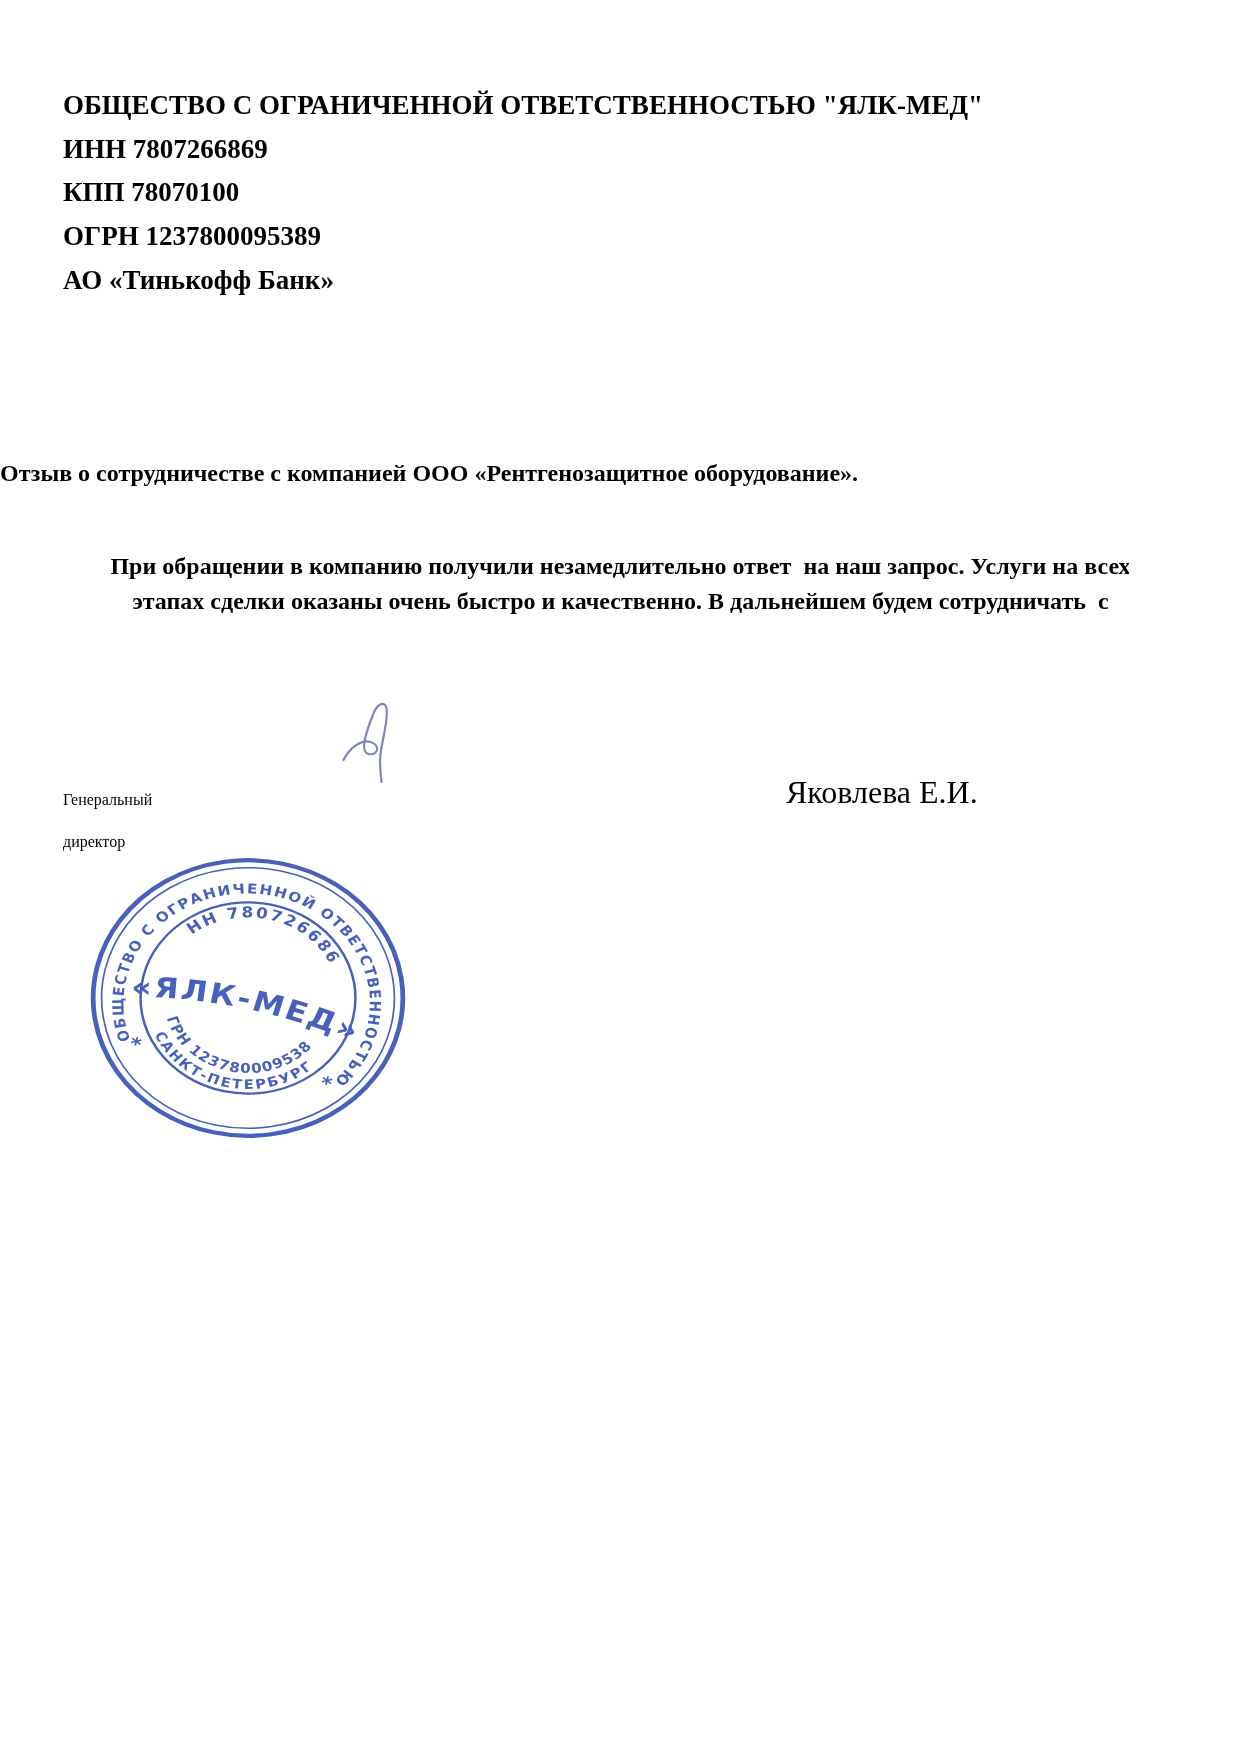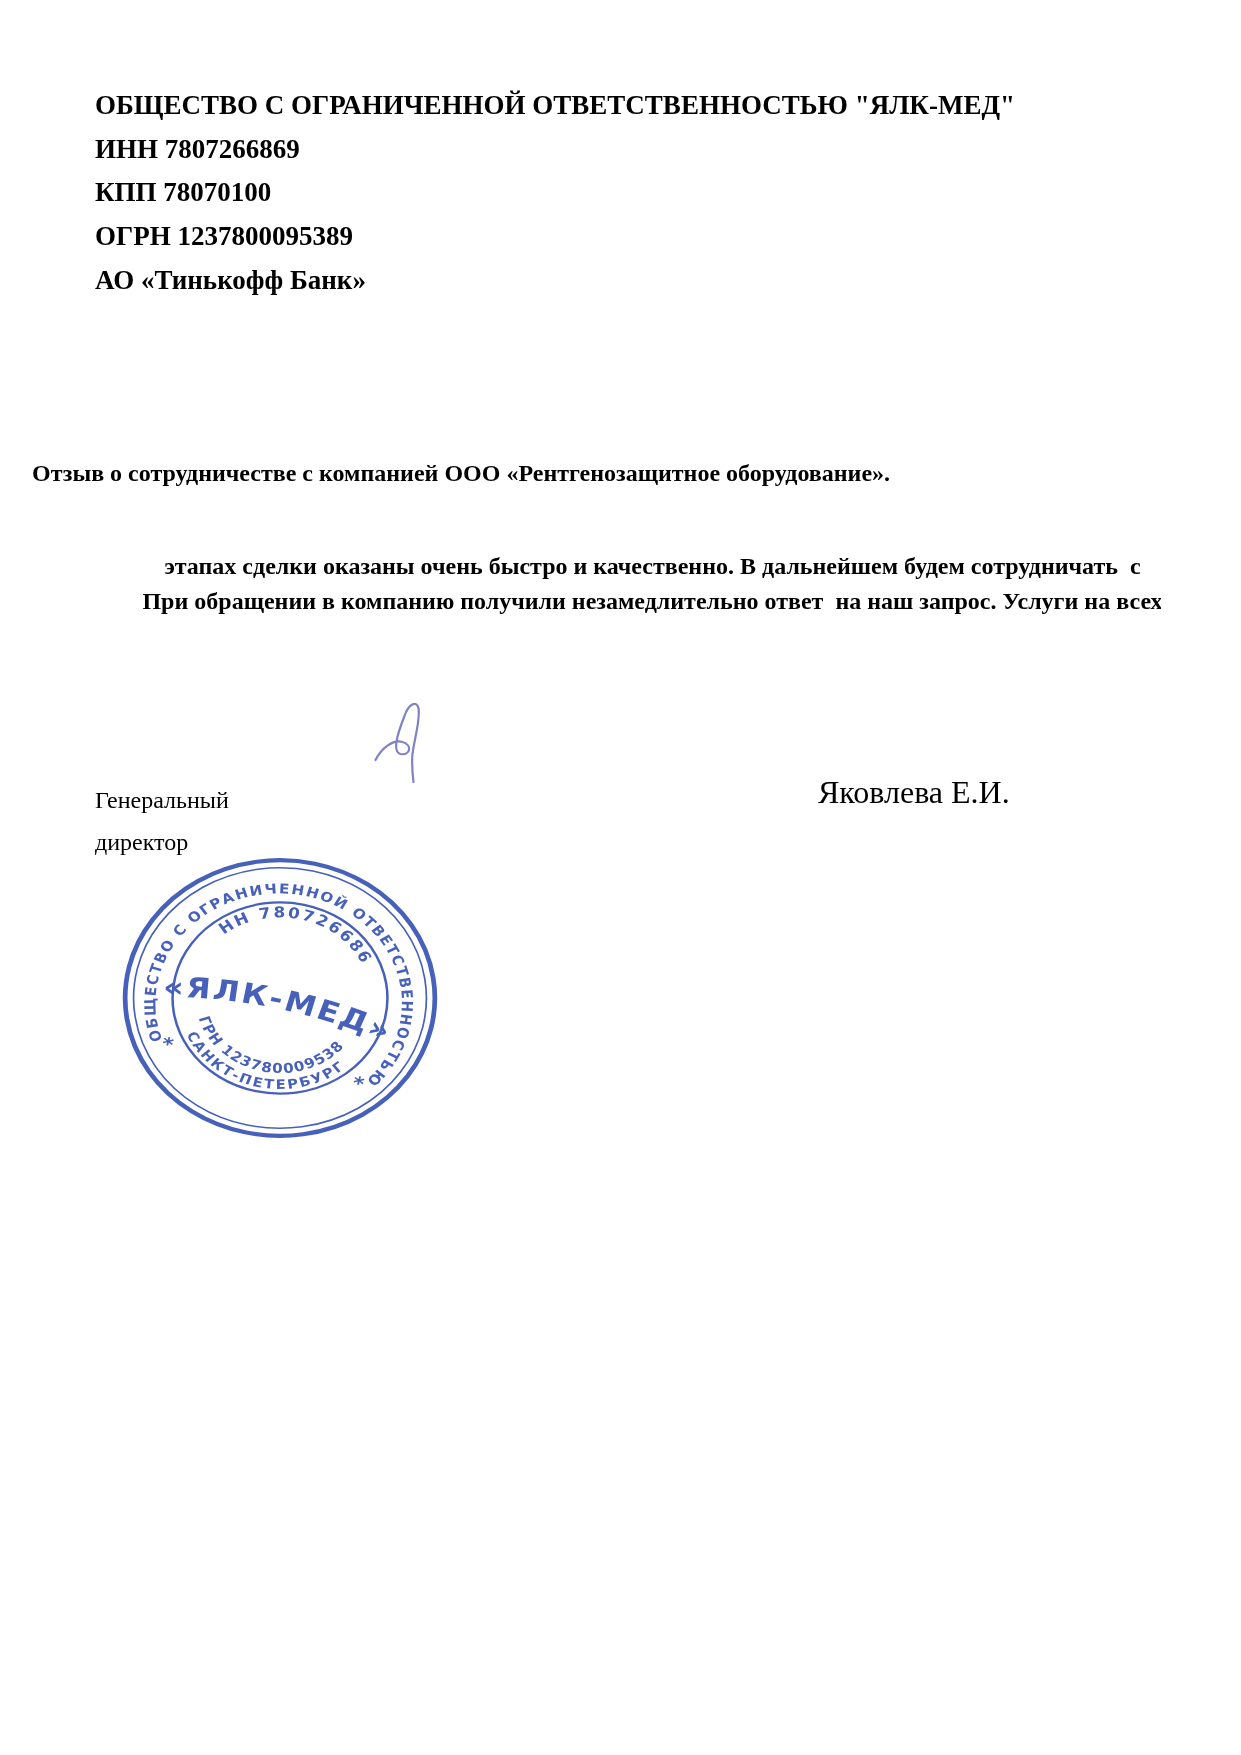--- a/index.html
+++ b/index.html
@@ -1,37 +1,37 @@
 <!DOCTYPE html>
 <html><head>
 <meta charset="utf-8">
 <style>
   html,body { margin:0; padding:0; background:#ffffff; }
   .page {
     position:relative; width:1129px; height:1755px;
     background:#ffffff; overflow:hidden;
-    font-family:"Liberation Serif", serif; color:#000000;margin-left:32px;
+    font-family:"Liberation Serif", serif; color:#000000;
   }
   .company-details { position:absolute; left:63px; top:84px; }
   .company-details .line {
     font-size:27px; font-weight:bold; line-height:43.7px; white-space:pre;
   }
   .review-title {
     position:absolute; left:0; top:460px; width:1241px;
     font-size:24px; font-weight:bold; white-space:pre;
   }
   .review-body {
     position:absolute; left:0; top:549px; width:1241px; text-align:center;
   }
   .review-body .line {
     font-size:24px; font-weight:bold; line-height:35px; white-space:pre;
   }
   .signatory-role {
     position:absolute; left:63px; top:779px;
-    font-size:24px; line-height:42px;
+    font-size:16px; line-height:42px;
   }
   .signatory-name {
     position:absolute; left:786px; top:774px; font-size:32px;
   }
   .signature-ink {
     position:absolute; left:330px; top:698px; width:75px; height:92px;
   }
   .stamp {
     position:absolute; left:90px; top:840px; width:316px; height:316px;
     transform: scaleY(0.89) rotate(13deg);
@@ -49,22 +49,22 @@
     <div class="line">ОБЩЕСТВО С ОГРАНИЧЕННОЙ ОТВЕТСТВЕННОСТЬЮ "ЯЛК-МЕД"</div>
     <div class="line">ИНН 7807266869</div>
     <div class="line">КПП 78070100</div>
     <div class="line">ОГРН 1237800095389</div>
     <div class="line">АО «Тинькофф Банк»</div>
   </div>
 
   <div class="review-title">Отзыв о сотрудничестве с компанией ООО «Рентгенозащитное оборудование».</div>
 
   <div class="review-body">
+    <div class="line">При обращении в компанию получили незамедлительно ответ  на наш запрос. Услуги на всех</div>
     <div class="line">этапах сделки оказаны очень быстро и качественно. В дальнейшем будем сотрудничать  с</div>
-    <div class="line">При обращении в компанию получили незамедлительно ответ  на наш запрос. Услуги на всех</div>
   </div>
 
   <svg class="signature-ink" viewBox="0 0 60 92" xmlns="http://www.w3.org/2000/svg">
     <path d="M 6 62 C 12 50 24 41 33 44 C 43 47 41 58 31 56 C 23 54 27 38 35 18
              C 39 6 47 2 49 10 C 51 22 45 40 43 56 C 42 66 43 76 44 84" fill="none" stroke="#8083c2" stroke-width="2.2" stroke-linecap="round" stroke-linejoin="round"></path>
   </svg>
 
   <div class="signatory-role">
     <div>Генеральный</div>
     <div>директор</div>

